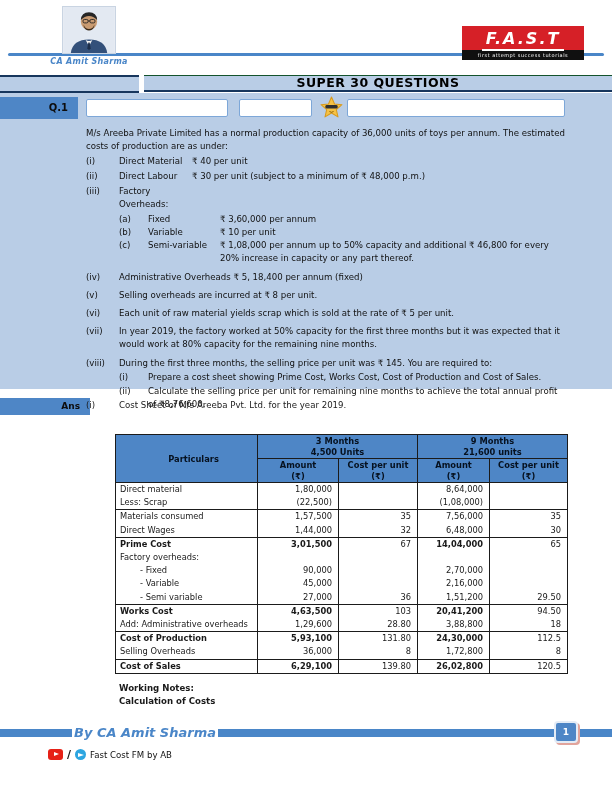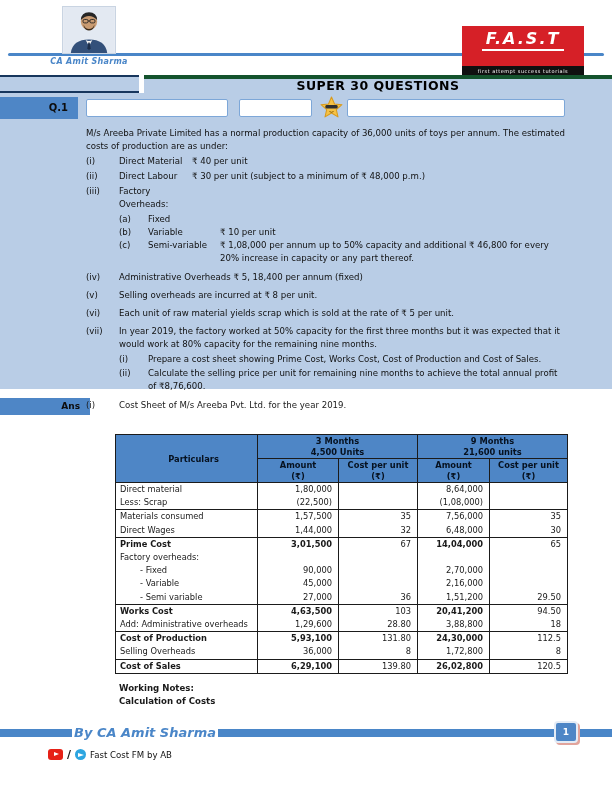--- a/index.html
+++ b/index.html
@@ -6,30 +6,30 @@
   .page{position:relative;width:612px;height:792px;background:#ffffff;overflow:hidden;
         font-family:"DejaVu Sans",sans-serif;color:#1a1a1a;}
 
   
   .top-rule{position:absolute;left:8px;top:53px;width:596px;height:3px;background:#4a86c8;border-radius:2px;}
   .photo{position:absolute;left:62px;top:6px;width:54px;height:48px;border:1px solid #c9d4e2;box-sizing:border-box;}
   .photo svg{display:block;width:100%;height:100%;}
   .signature{position:absolute;left:30px;top:49px;width:118px;text-align:center;}
   .signature span{background:#ffffff;padding:0 4px;color:#4a86c8;font-size:8px;font-weight:bold;font-style:italic;letter-spacing:.3px;}
   .fast-logo{position:absolute;left:462px;top:26px;width:122px;}
-  .fast-main{background:#d62027;text-align:center;padding:3px 0 18px;}
+  .fast-main{background:#d62027;text-align:center;padding:3px 0 2px;}
   .fast-main span{color:#fff;font-size:16px;font-weight:bold;font-style:italic;letter-spacing:2px;
                   border-bottom:2px solid #fff;padding:0 4px 1px;}
   .fast-tag{background:#101010;color:#fff;font-size:5px;letter-spacing:.5px;text-align:center;padding:2px 0;}
 
   
   .band-left{position:absolute;left:0;top:75px;width:139px;height:14px;background:#b9cde6;
              border-top:2px solid #17365d;border-bottom:2px solid #17365d;}
   .band-title{position:absolute;left:144px;top:75px;width:468px;height:14px;background:#b9cde6;
-              border-top:4px solid #14532d;border-bottom:2px solid #17365d;box-sizing:content-box;
+              border-top:1px solid #14532d;border-bottom:2px solid #17365d;box-sizing:content-box;
               text-align:center;font-size:12.5px;font-weight:bold;line-height:14px;letter-spacing:.5px;color:#000;}
 
   
   .question-section{position:absolute;left:0;top:93px;width:612px;height:296px;background:#b9cde6;}
   .qbox{position:absolute;left:0;top:4px;width:78px;height:22px;background:#4e86c6;
         font-size:10px;font-weight:bold;color:#0d0d0d;text-align:right;line-height:22px;
         padding-right:10px;box-sizing:border-box;}
   .qfield{position:absolute;top:6px;height:18px;background:#fff;border:1px solid #7da7d8;border-radius:2px;box-sizing:border-box;}
   .f1{left:86px;width:142px;} .f2{left:239px;width:73px;} .f3{left:347px;width:218px;}
   .star{position:absolute;left:320px;top:3px;width:23px;height:23px;}
@@ -150,20 +150,21 @@
       <div class="qrow it">
         <span class="lbl">(iii)</span>
         <span class="nm">Factory Overheads:</span>
         <span class="val"></span>
       </div>
 
       <div class="qrow it">
         <span class="ind"></span>
         <span class="lbl2">(a)</span>
         <span class="nm2">Fixed</span>
+        <span class="val">₹ 3,60,000 per annum</span>
       </div>
       <div class="qrow">
         <span class="ind"></span>
         <span class="lbl2">(b)</span>
         <span class="nm2">Variable</span>
         <span class="val">₹ 10 per unit</span>
       </div>
       <div class="qrow">
         <span class="ind"></span>
         <span class="lbl2">(c)</span>
@@ -179,20 +180,24 @@
         <span class="lbl">(v)</span>
         <span class="val">Selling overheads are incurred at ₹ 8 per unit.</span>
       </div>
       <div class="qrow sp">
         <span class="lbl">(vi)</span>
         <span class="val">Each unit of raw material yields scrap which is sold at the rate of ₹ 5 per unit.</span>
       </div>
       <div class="qrow sp">
         <span class="lbl">(vii)</span>
         <span class="val">In year 2019, the factory worked at 50% capacity for the first three months but it was expected that it would work at 80% capacity for the remaining nine months.</span>
+      </div>
+      <div class="qrow sp">
+        <span class="lbl">(viii)</span>
+        <span class="val">During the first three months, the selling price per unit was ₹ 145. You are required to:</span>
       </div>
 
       <div class="qrow req">
         <span class="ind"></span>
         <span class="lbl2">(i)</span>
         <span class="val">Prepare a cost sheet showing Prime Cost, Works Cost, Cost of Production and Cost of Sales.</span>
       </div>
       <div class="qrow req">
         <span class="ind"></span>
         <span class="lbl2">(ii)</span>

